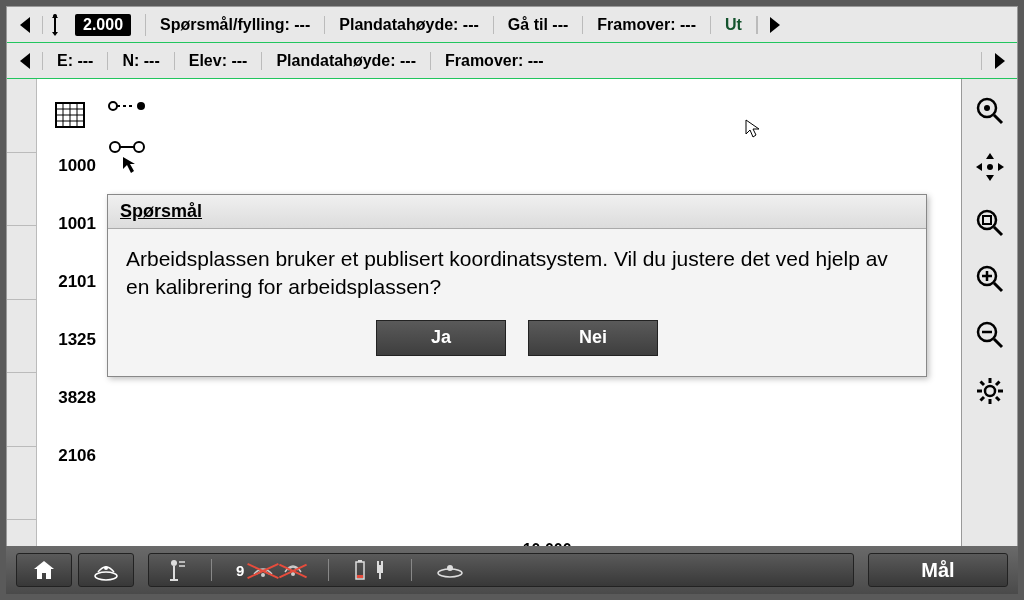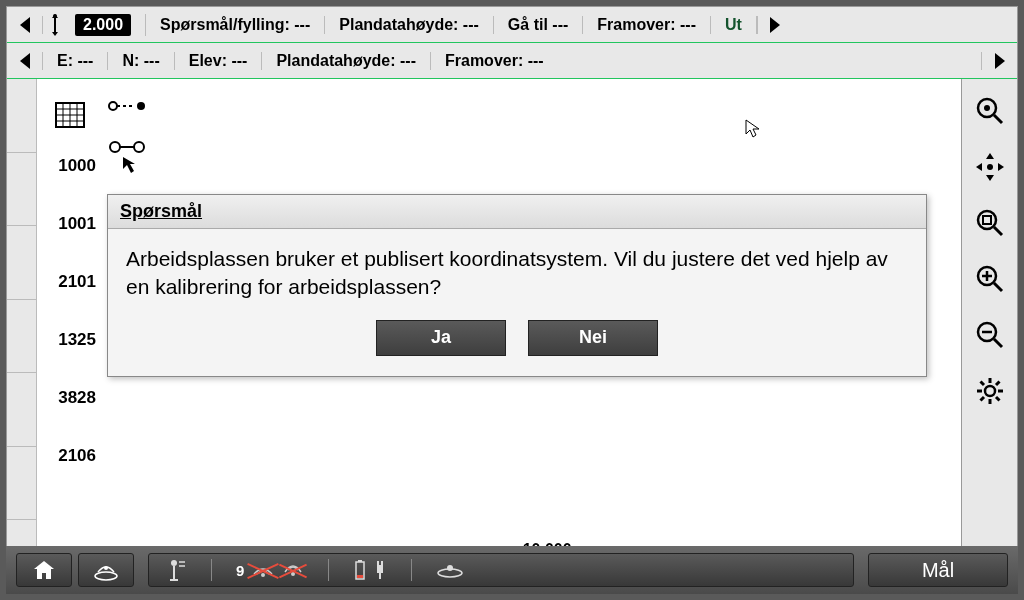--- a/index.html
+++ b/index.html
@@ -42,21 +42,21 @@
   .dialog-body { padding: 16px 18px 20px; }
   .dialog-msg { font-size: 21px; line-height: 1.35; margin-bottom: 18px; }
   .dialog-btns { display: flex; justify-content: center; gap: 22px; }
   .dlg-btn { width: 130px; height: 36px; background: linear-gradient(#5a5a5a,#3e3e3e); color: #fff; font-size: 18px; font-weight: bold; border: 1px solid #222; cursor: pointer; display: flex; align-items: center; justify-content: center; }
   
   .bottom-bar { height: 48px; background: linear-gradient(#6a6a6a,#4a4a4a); display: flex; align-items: center; padding: 0 10px; gap: 6px; }
   .bb-btn { height: 34px; min-width: 56px; background: linear-gradient(#5a5a5a,#383838); border: 1px solid #222; border-radius: 3px; display: flex; align-items: center; justify-content: center; cursor: pointer; color: #fff; }
   .status-strip { flex: 1; height: 34px; background: linear-gradient(#5a5a5a,#383838); border: 1px solid #222; border-radius: 3px; margin: 0 8px; display: flex; align-items: center; padding: 0 18px; gap: 24px; color: #ddd; font-size: 14px; }
   .status-seg { display: flex; align-items: center; gap: 6px; }
   .divider { width: 1px; height: 22px; background: #888; }
-  .measure-btn { min-width: 140px; font-size: 20px; font-weight: normal; }
+  .measure-btn { min-width: 140px; font-size: 20px; font-weight: bold; }
   .sat-count { color: #fff; font-weight: bold; font-size: 15px; }
   .red-x { position: relative; }
   .red-x::before, .red-x::after { content:""; position:absolute; left:-4px; right:-4px; top:50%; height:2px; background:#e74c3c; }
   .red-x::before { transform: rotate(25deg); }
   .red-x::after { transform: rotate(-25deg); }
 </style>
 </head>
 <body>
 
 <div class="frame">

